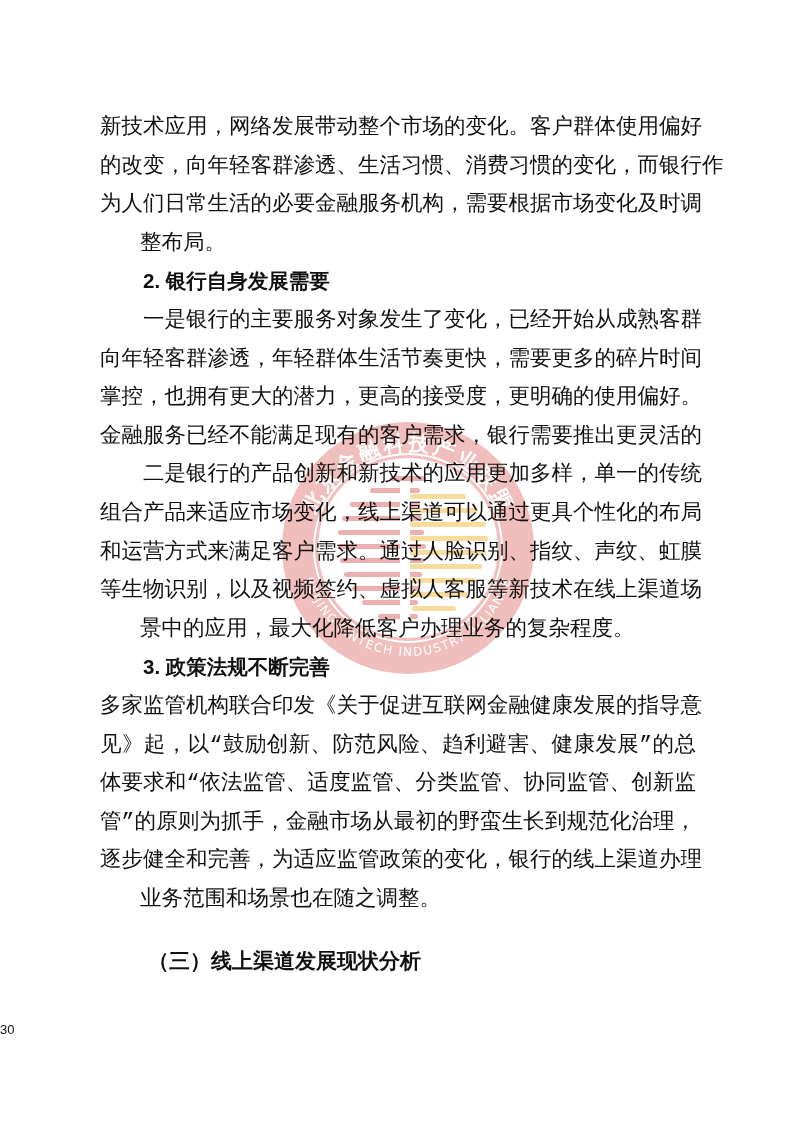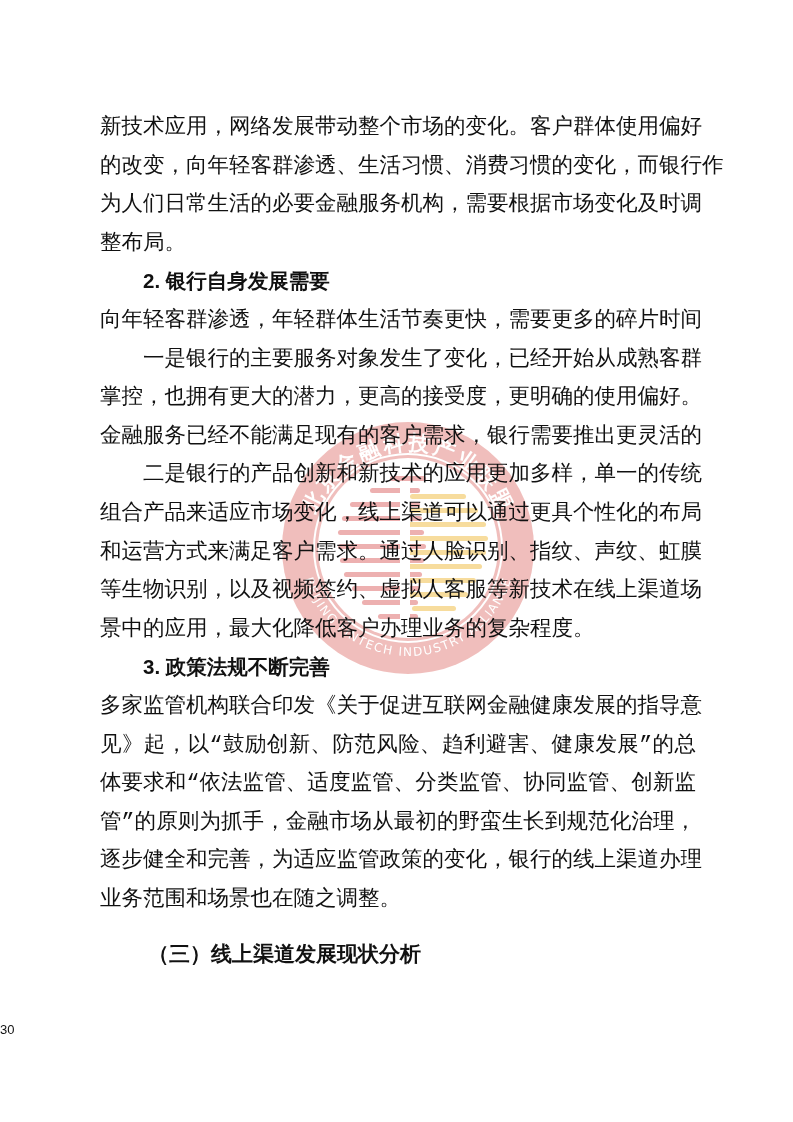--- a/index.html
+++ b/index.html
@@ -3,25 +3,25 @@
 <meta charset="utf-8">
 <style>
   html, body { margin:0; padding:0; background:#ffffff; }
   body { width:793px; height:1122px; position:relative; overflow:hidden;
          font-family:"DejaVu Serif","Liberation Serif",serif; color:#111; }
   .page { position:absolute; left:0; top:0; width:793px; height:1122px; background:#fff; }
   .watermark { position:absolute; left:278px; top:418px; width:260px; height:260px; z-index:0; opacity:0.55; }
   .content { position:absolute; left:100px; top:108px; width:596px; z-index:1; }
   .line { height:38.6px; line-height:38.6px; font-size:21.5px; white-space:nowrap;
           text-align:justify; text-align-last:justify; letter-spacing:0;font-family:Liberation Mono, monospace; }
-  .line.last { text-align-last:left; }
+  .line.last { text-align-last:left;margin-left:40px; }
   .indent { padding-left:43px; }
   .h { font-family:Liberation Sans, sans-serif; font-weight:bold; font-size:20.5px;
        text-align-last:left; padding-left:43px; }
-  .h.section { padding-left:48px; margin-top:17px; font-size:21px; }
+  .h.section { padding-left:48px; margin-top:24px; font-size:21px; }
   .pagenum { position:absolute; left:0; width:793px; top:1022px; text-align:left;
              font-family:"Liberation Sans",sans-serif; font-size:13px; z-index:1; }
 </style>
 </head>
 <body>
 
 <div class="page">
 
   <svg class="watermark" viewBox="0 0 260 260" xmlns="http://www.w3.org/2000/svg">
     <defs>
@@ -67,22 +67,22 @@
     <div>
       <div class="line">新技术应用，网络发展带动整个市场的变化。客户群体使用偏好</div>
       <div class="line">的改变，向年轻客群渗透、生活习惯、消费习惯的变化，而银行作</div>
       <div class="line">为人们日常生活的必要金融服务机构，需要根据市场变化及时调</div>
       <div class="line last">整布局。</div>
     </div>
 
     <div class="line h">2. 银行自身发展需要</div>
 
     <div>
+      <div class="line indent">一是银行的主要服务对象发生了变化，已经开始从成熟客群</div>
       <div class="line">向年轻客群渗透，年轻群体生活节奏更快，需要更多的碎片时间</div>
-      <div class="line indent">一是银行的主要服务对象发生了变化，已经开始从成熟客群</div>
       <div class="line">掌控，也拥有更大的潜力，更高的接受度，更明确的使用偏好。</div>
     </div>
 
     <div>
       <div class="line">金融服务已经不能满足现有的客户需求，银行需要推出更灵活的</div>
       <div class="line indent">二是银行的产品创新和新技术的应用更加多样，单一的传统</div>
       <div class="line">组合产品来适应市场变化，线上渠道可以通过更具个性化的布局</div>
       <div class="line">和运营方式来满足客户需求。通过人脸识别、指纹、声纹、虹膜</div>
       <div class="line">等生物识别，以及视频签约、虚拟人客服等新技术在线上渠道场</div>
       <div class="line last">景中的应用，最大化降低客户办理业务的复杂程度。</div>

